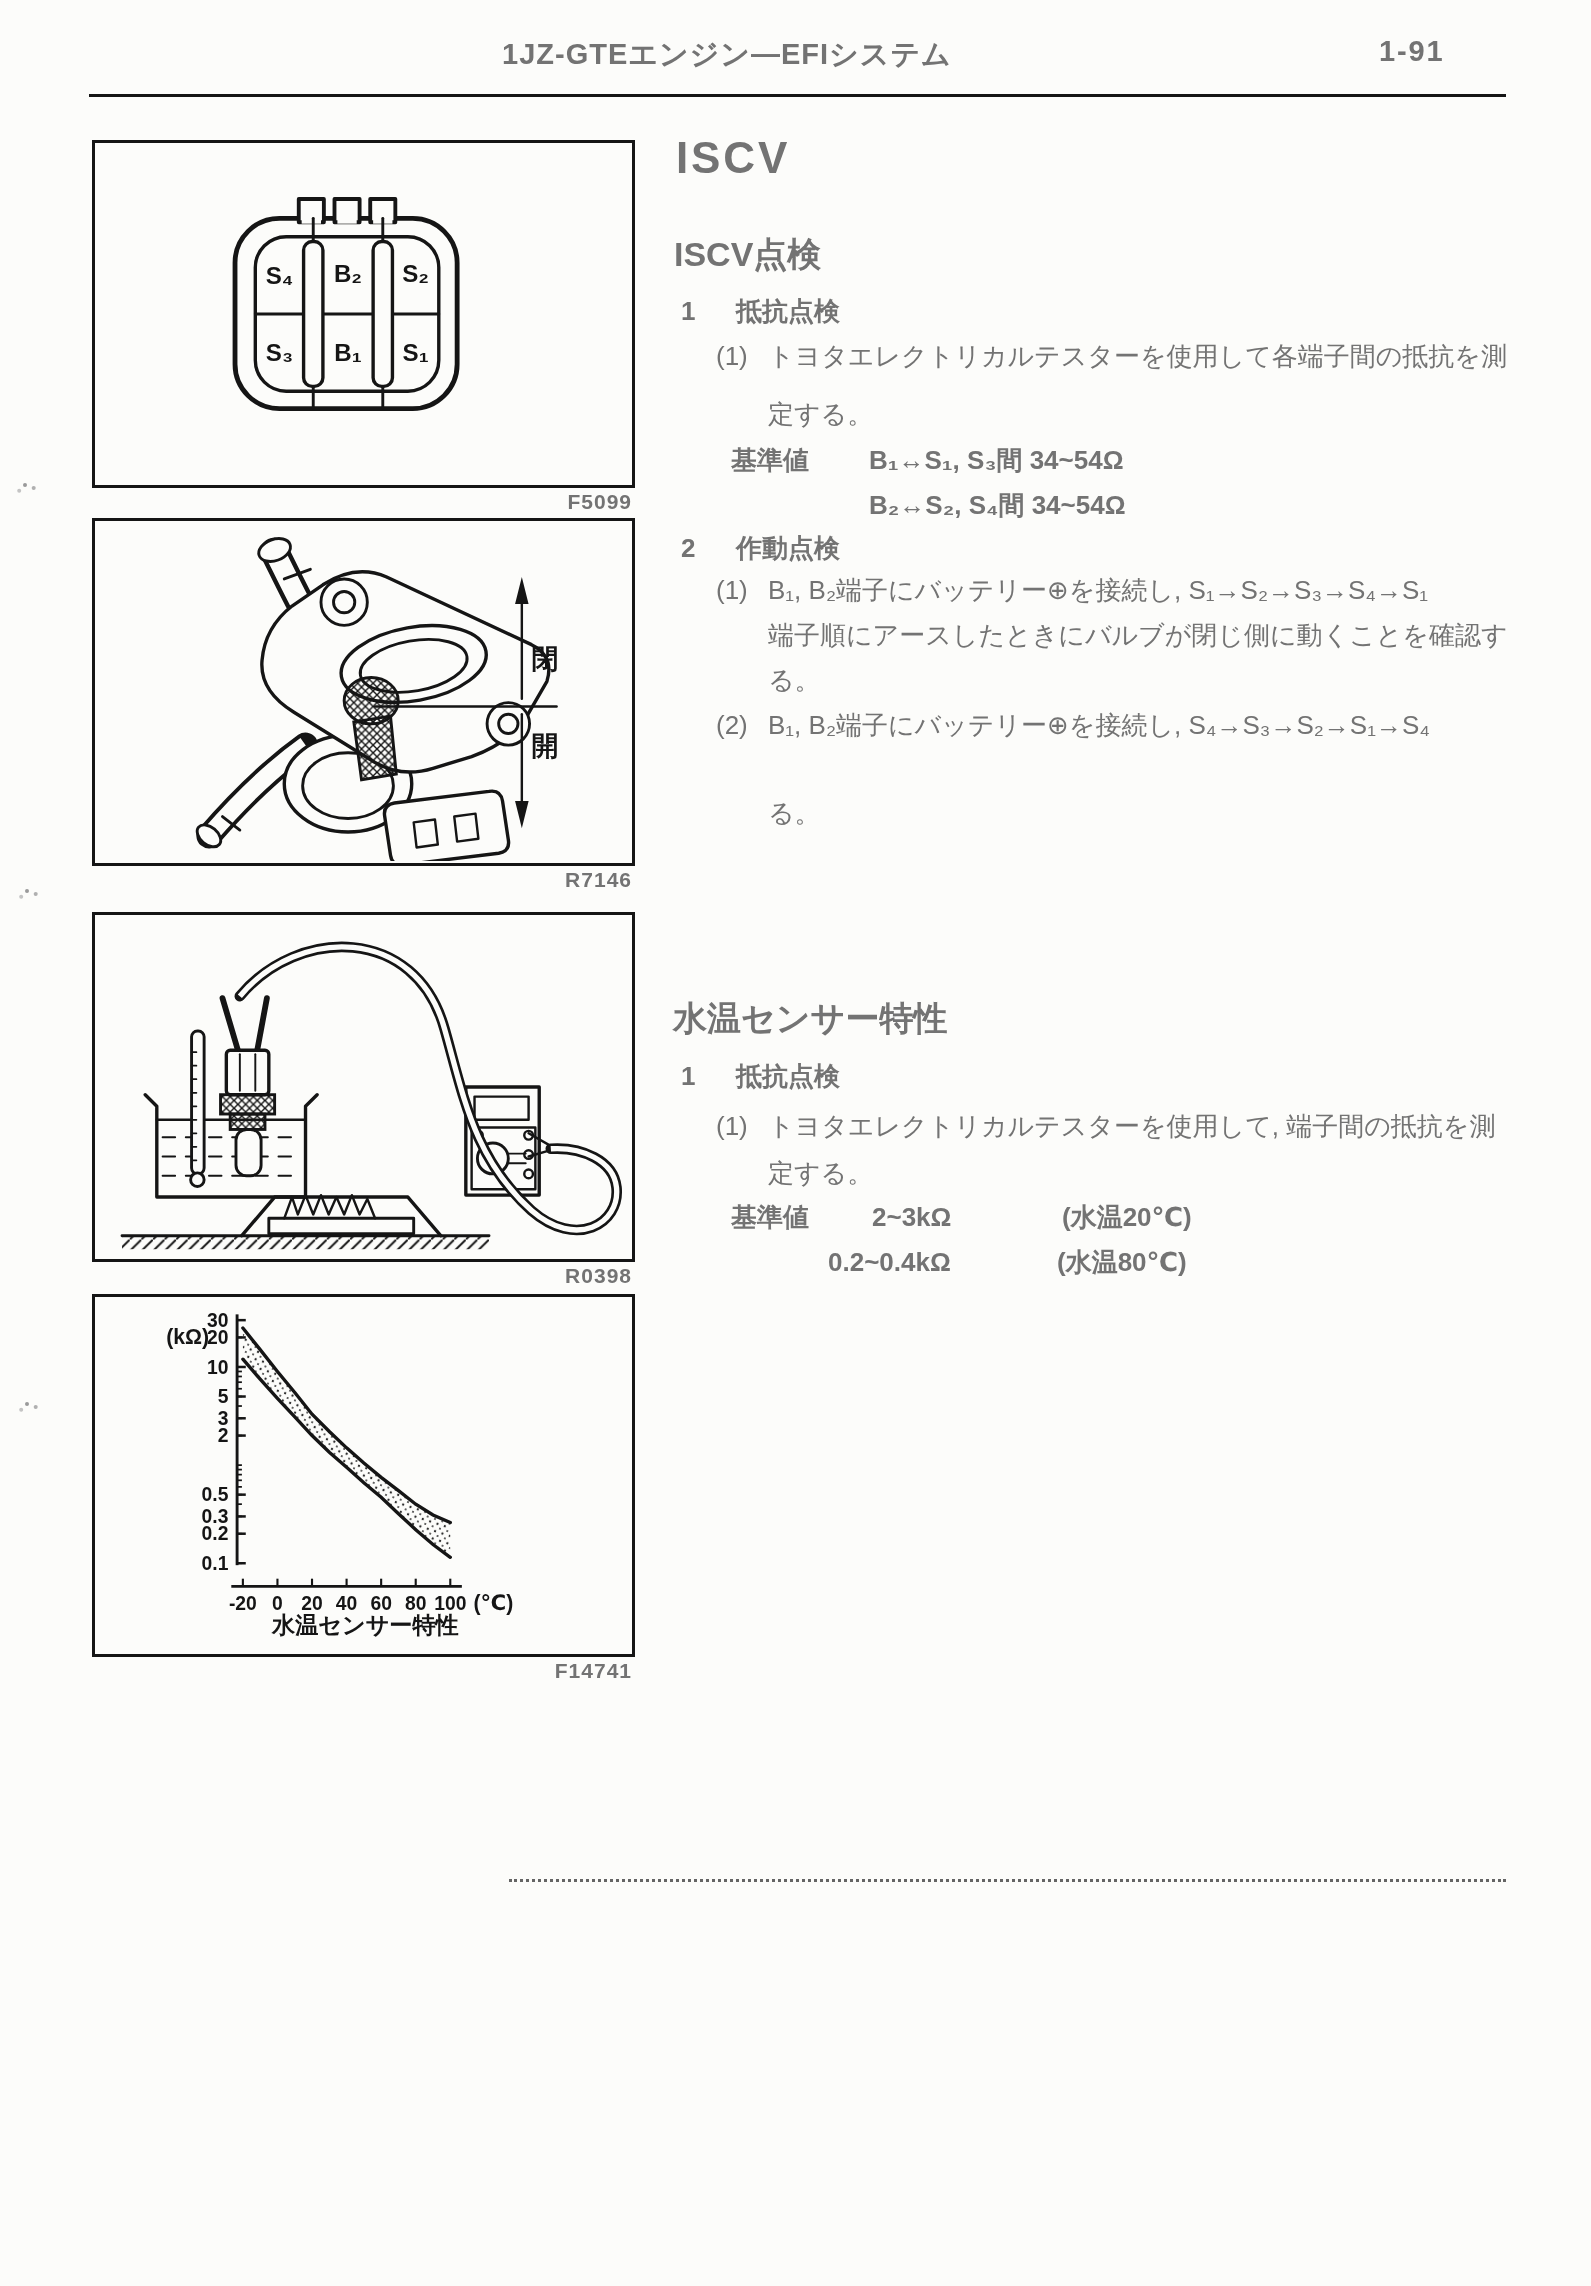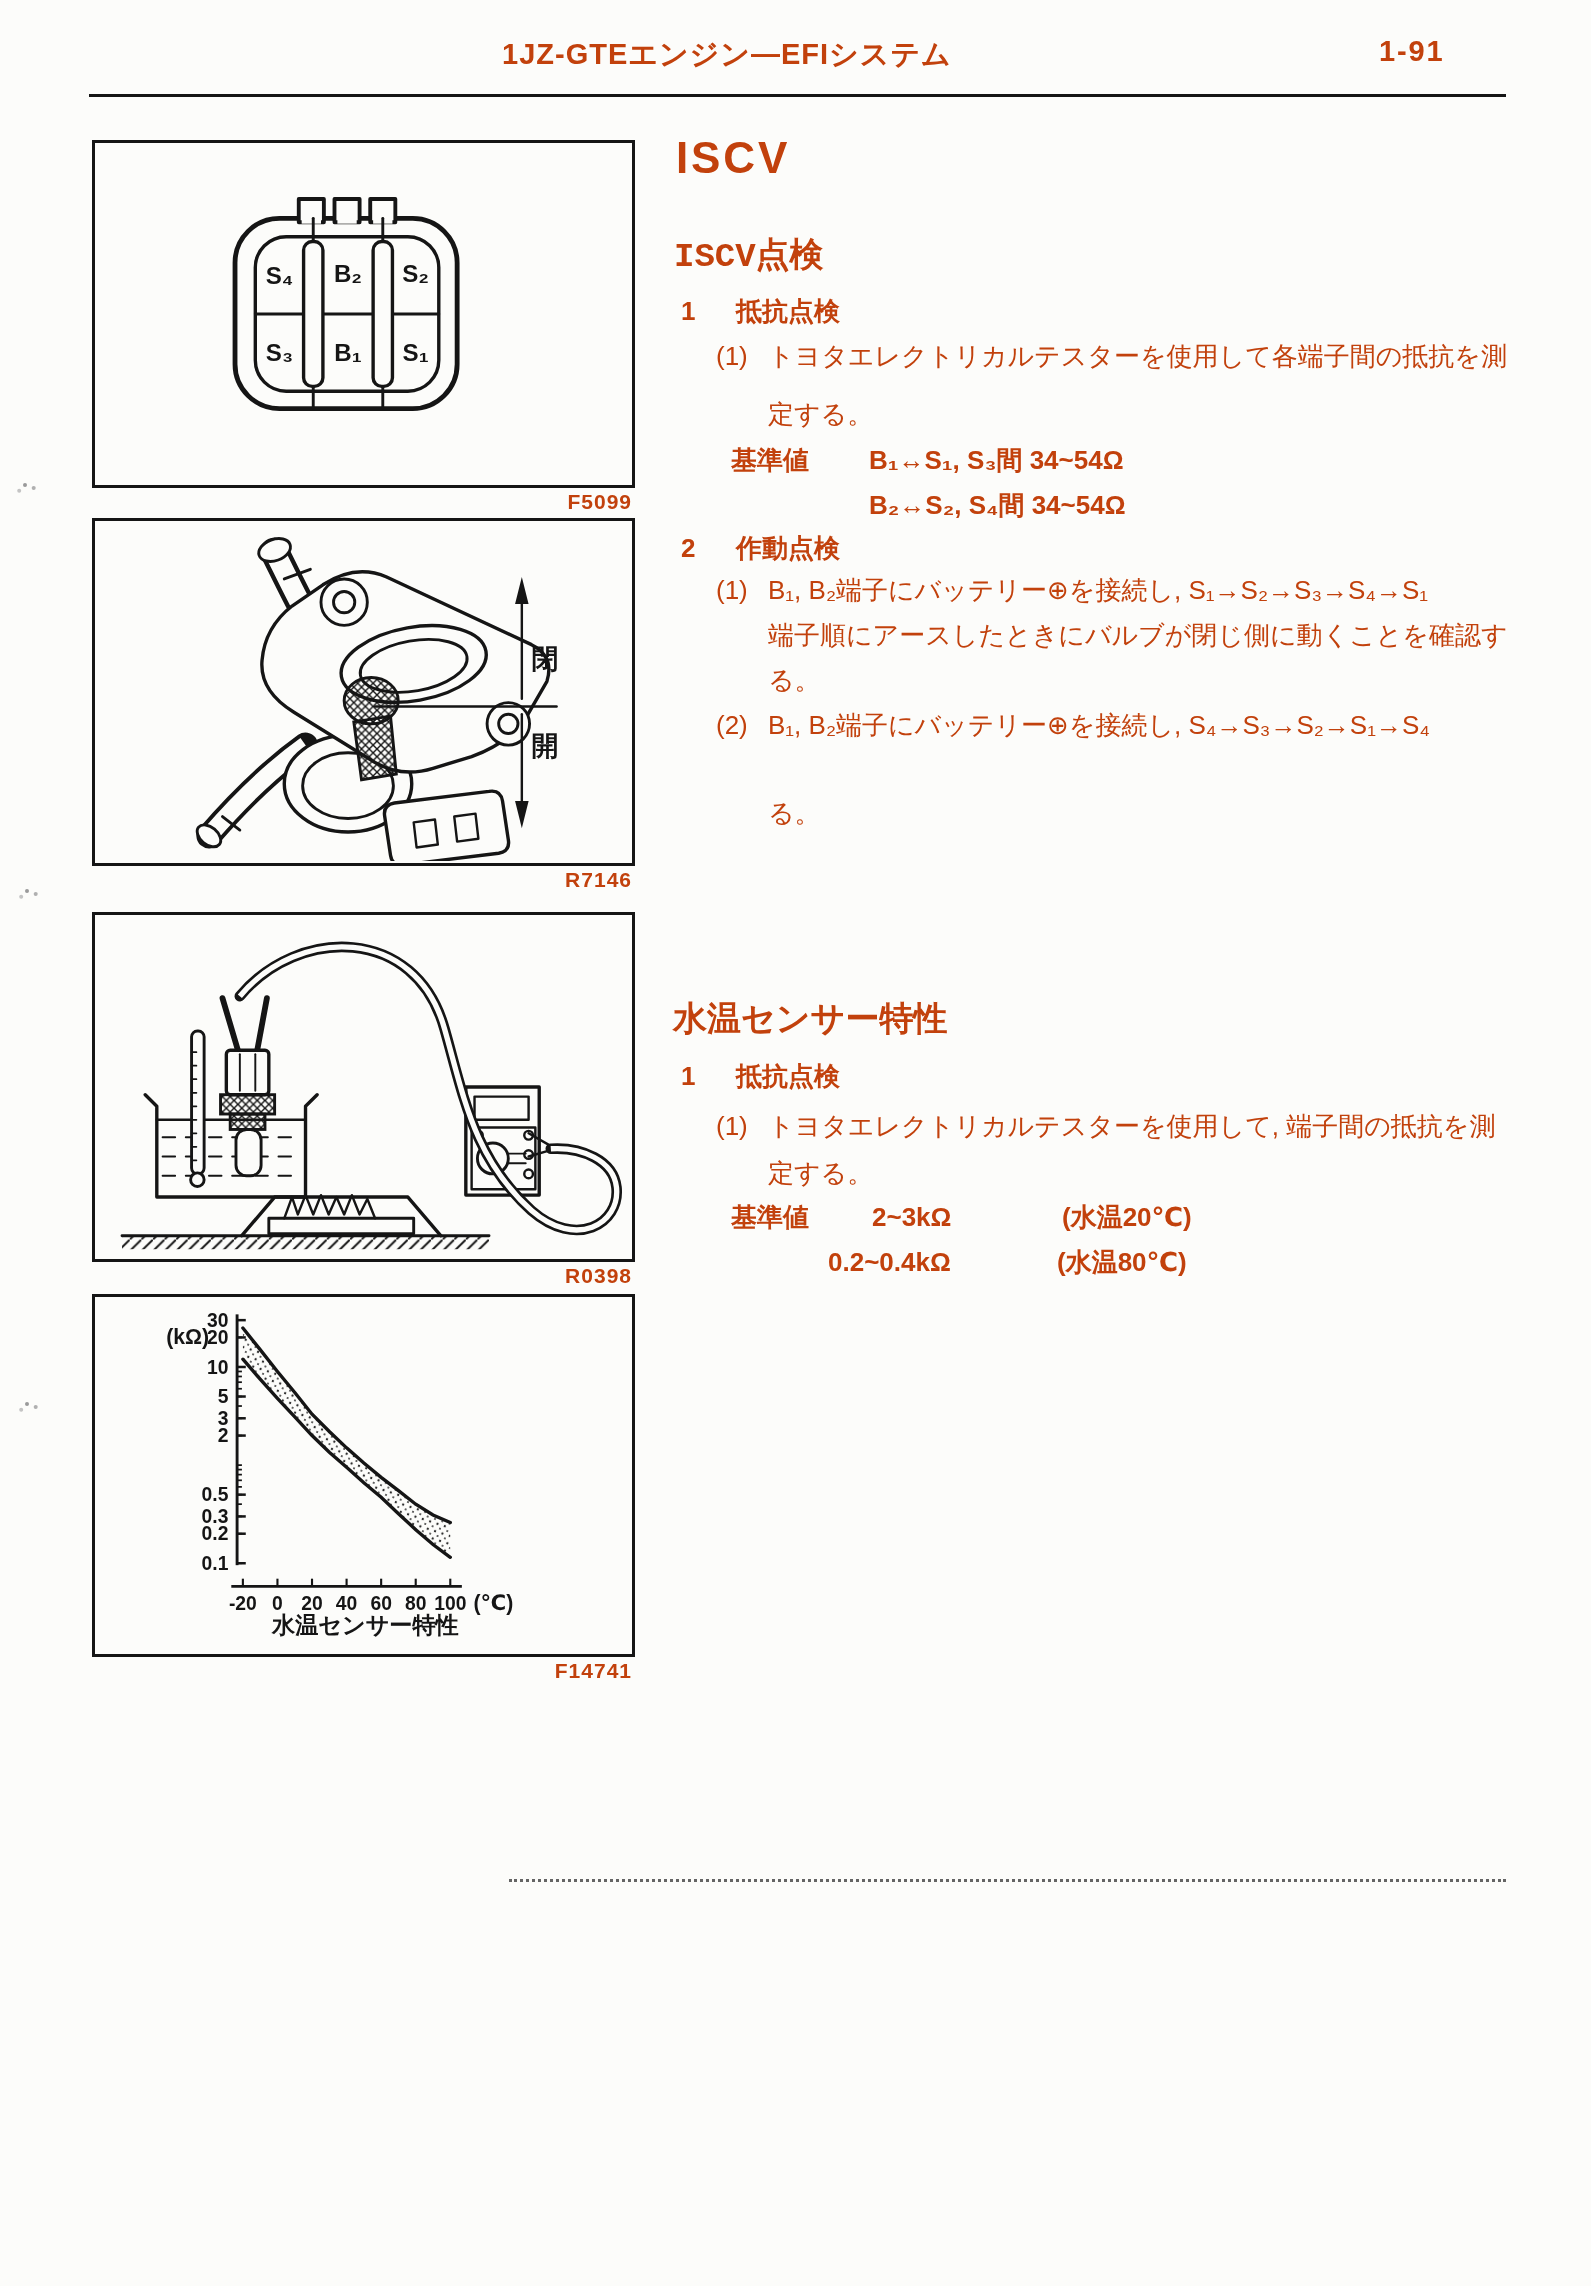--- a/index.html
+++ b/index.html
@@ -1,27 +1,27 @@
 <!DOCTYPE html>
 <html><head>
 <meta charset="utf-8">
 <style>
   html,body{margin:0;padding:0;background:#e8e8e4;}
   .page{position:relative;width:1591px;height:2286px;background:#fcfcfa;overflow:hidden;
-        font-family:"Liberation Sans","DejaVu Sans",sans-serif;color:#c2410c;}
+        font-family:"Liberation Sans","DejaVu Sans",sans-serif;color:#737373;}
   .abs{position:absolute;white-space:nowrap;}
   .t{font-size:26px;line-height:1.25;}
   .b{font-weight:bold;}
   .sb{font-weight:700;}
   .header-title{font-size:29px;font-weight:bold;letter-spacing:1px;}
   .page-num{font-size:29px;font-weight:bold;letter-spacing:1.9px;}
   .rule{position:absolute;background:#151515;}
   .big-title{font-size:44px;font-weight:800;letter-spacing:2.9px;}
   .big-title-jp{font-size:46px;font-weight:900;letter-spacing:1.9px;}
-  .sub-title{font-size:34px;font-weight:bold;font-family:Liberation Mono, monospace;}
+  .sub-title{font-size:34px;font-weight:bold;}
   .fig-box{position:absolute;border:3.9px solid #151515;background:#fcfcfa;box-sizing:border-box;}
   .fig-code{position:absolute;left:386px;width:246px;text-align:right;font-size:21px;
             font-weight:bold;letter-spacing:1px;}
   .dotline{position:absolute;border-bottom:3.9px dotted #4a4a4a;opacity:.85;}
   .art{position:absolute;width:3.9px;height:3.9px;border-radius:50%;background:#9a9a9a;
        box-shadow:8.7px 2.9px 0 #b0b0b0,-5.8px 5.8px 0 #c4c4c4;}
   svg{display:block;}
   svg text{font-family:"Liberation Sans","DejaVu Sans",sans-serif;fill:#151515;stroke:none;}
   .ln{stroke:#151515;fill:none;stroke-linecap:round;stroke-linejoin:round;}
   .lnf{stroke:#151515;fill:#fcfcfa;stroke-linejoin:round;}

